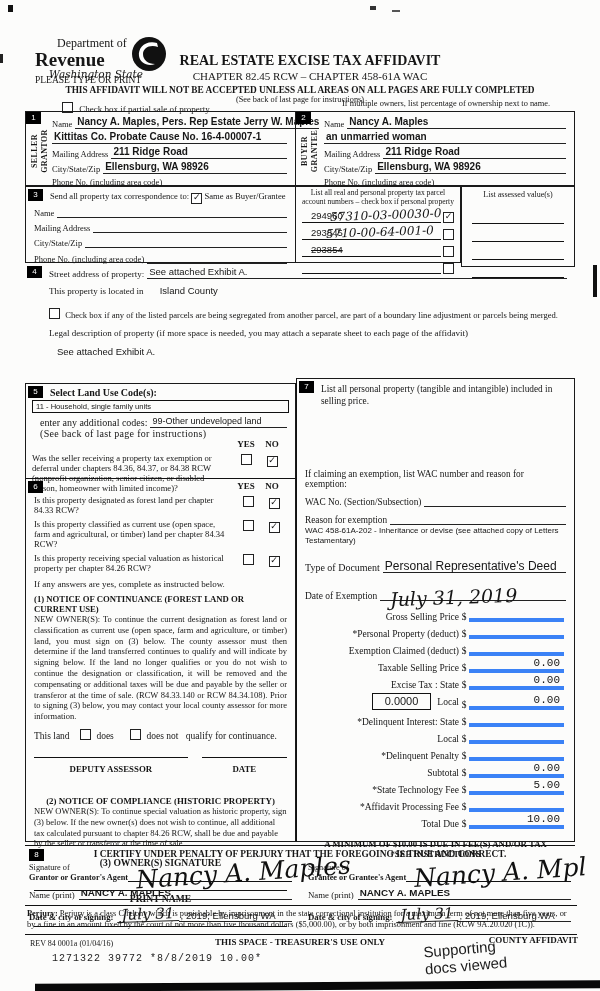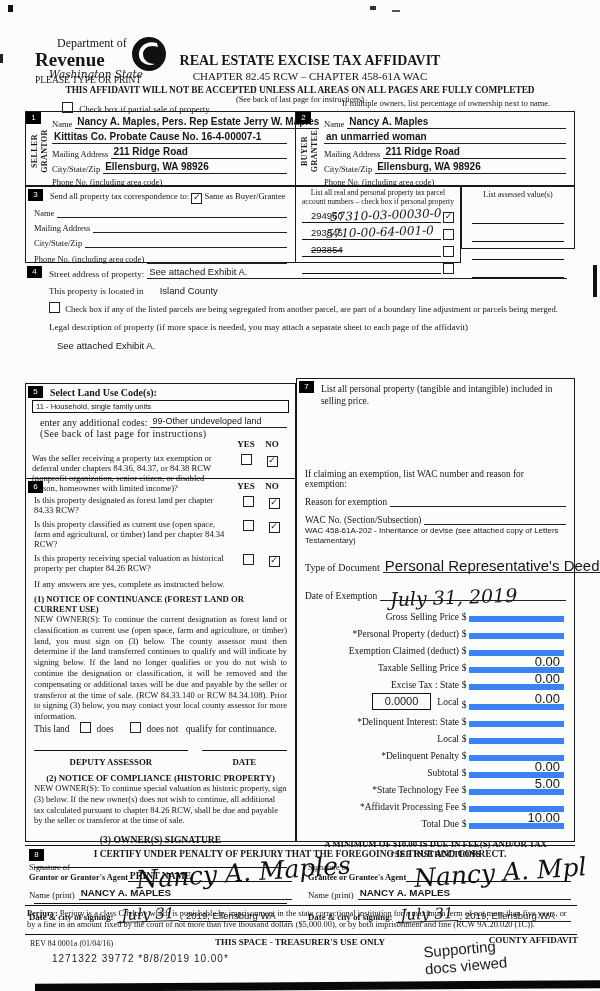--- a/index.html
+++ b/index.html
@@ -1,19 +1,19 @@
 <!DOCTYPE html>
 <html><head>
 <meta charset="utf-8">
 <style>
   html,body{margin:0;padding:0;background:#e8e8e8}
   .page{position:relative;width:600px;height:991px;background:#fcfcfb;font-family:"Liberation Serif",serif;color:#161616;overflow:hidden;margin:0 auto}
   .abs{position:absolute}
   .sans{font-family:"Liberation Sans",sans-serif}
-  .mono{font-family:Liberation Sans, sans-serif}
+  .mono{font-family:Liberation Mono, monospace}
   .hw{font-family:"DejaVu Serif",serif;font-style:italic}
   .b{font-weight:bold}
   .ctr{text-align:center}
   .tab{position:absolute;width:15px;height:12px;background:#000;color:#fff;font-family:"Liberation Sans",sans-serif;font-size:8px;line-height:12px;text-align:center;z-index:3}
   .box{position:absolute;border:1.5px solid #1a1a1a;box-sizing:border-box}
   .vlabel{position:absolute;transform:rotate(-90deg);transform-origin:0 0;text-align:center;font-size:8px;line-height:9.5px;letter-spacing:.4px;font-weight:bold}
   .cb{display:inline-block;width:9px;height:9px;border:1.1px solid #222;background:#fff;text-align:center;vertical-align:-1px;flex:none}
   .cb .mk{display:block;font-family:"DejaVu Sans",sans-serif;font-size:9px;line-height:8px;margin:-1px 0 0 0}
   .field{display:flex;align-items:flex-end;margin-right:8px}
   .flabel{font-size:8.5px;white-space:nowrap;padding-right:3px}
@@ -23,21 +23,21 @@
   .grow{flex:1}
   .ynhead{display:flex;justify-content:flex-end;font-size:9px;font-weight:bold}
   .yncell{width:26px;text-align:center}
   .qrow{display:flex;font-size:8.6px;line-height:10px;margin-top:4px}
   .qtext{width:198px}
   .qcbs{display:flex;margin-left:2px}
   .qcbs .yncell{padding-top:1px}
   .mrow{display:flex;align-items:flex-end;height:17px;font-size:9.5px;padding:0 10px 0 0}
   .mlab{width:162px;text-align:right;white-space:nowrap}
   .mdol{width:10px;text-align:center}
-  .mval{flex:1;border-bottom:6px solid #3b82f6;text-align:right;font-family:Liberation Sans, sans-serif;font-size:13px;line-height:11px;padding-right:4px;min-height:11px}
+  .mval{flex:1;border-bottom:4px solid #3b82f6;text-align:right;font-family:Liberation Mono, monospace;font-size:11px;line-height:11px;padding-right:4px;min-height:11px}
   .ratebox{display:inline-block;border:1.5px solid #111;padding:0 12px;font-family:"Liberation Sans",sans-serif;font-size:11px;line-height:15px;margin-right:6px}
   .sigrow{display:flex;align-items:flex-end}
   .siglabel{font-size:8.3px;font-weight:bold;line-height:9.5px;white-space:nowrap}
   .sigline{flex:1;border-bottom:1.2px solid #111;position:relative;height:13px}
   .signature{position:absolute;left:8px;bottom:-6px;font-size:25px;white-space:nowrap;transform:rotate(-4deg);font-family:"DejaVu Serif",serif;font-style:italic;color:#101010}
   .prow{display:flex;align-items:flex-end;margin-top:5px;font-size:8.8px}
   .parcelrow{display:flex;align-items:flex-end;height:16px;margin:1px 6px 0 6px}
   .parcelline{flex:1;border-bottom:1.3px solid #111;position:relative;height:15px;white-space:nowrap}
   .printedno{font-family:Liberation Sans, sans-serif;font-size:9.5px;position:absolute;bottom:1px;left:9px}
   .struck{text-decoration:line-through}
@@ -186,39 +186,39 @@
         <span class="printedno struck">293854</span>
       </span>
       <span class="cb" style="margin-left:2px"></span>
     </div>
     <div class="parcelrow">
       <span class="parcelline"></span>
       <span class="cb" style="margin-left:2px"></span>
     </div>
   </div>
 
-  <div class="box" style="left:461px;top:186px;width:114px;height:63px">
+  <div class="box" style="left:461px;top:186px;width:114px;height:81px">
     <div class="ctr" style="font-size:8px;padding-top:3px">List assessed value(s)</div>
     <div class="assessline" style="margin-top:8px"></div>
     <div class="assessline"></div>
     <div class="assessline"></div>
     <div class="assessline"></div>
   </div>
 
   <div class="abs" style="left:25px;top:266px;width:550px">
     <div class="tab" style="left:2px;top:0">4</div>
     <div class="field" style="margin-left:24px">
       <span class="flabel" style="font-size:9px">Street address of property:</span>
       <span class="fval plain" style="font-size:9.5px">See attached Exhibit A.</span>
     </div>
     <div style="margin:6px 0 0 24px;font-size:9px">
       <span>This property is located in</span>
       <span class="sans" style="font-size:9.5px;padding-left:14px">Island County</span>
     </div>
-    <div style="margin:6px 0 0 24px;font-size:8.6px">
+    <div style="margin:12px 0 0 24px;font-size:8.6px">
       <span class="cb"></span>
       <span style="padding-left:3px">Check box if any of the listed parcels are being segregated from another parcel, are part of a boundary line adjustment or parcels being merged.</span>
     </div>
     <div style="margin:8px 0 0 24px;font-size:9px">Legal description of property (if more space is needed, you may attach a separate sheet to each page of the affidavit)</div>
     <div class="sans" style="margin:8px 0 0 32px;font-size:9.5px">See attached Exhibit A.</div>
   </div>
 
   <div class="box" style="left:25px;top:383px;width:271px;height:459px">
 
     <div style="position:relative;height:95px;border-bottom:1.5px solid #111;box-sizing:border-box">
@@ -266,63 +266,63 @@
       <div class="qrow">
         <span class="qtext">Is this property receiving special valuation as historical property per chapter 84.26 RCW?</span>
         <span class="qcbs grow" style="justify-content:flex-end">
           <span class="yncell"><span class="cb"></span></span>
           <span class="yncell"><span class="cb"><span class="mk">✓</span></span></span>
         </span>
       </div>
       <div style="margin-top:6px;font-size:9px">If any answers are yes, complete as instructed below.</div>
       <div class="b" style="margin-top:5px;font-size:8.7px">(1) NOTICE OF CONTINUANCE (FOREST LAND OR CURRENT USE)</div>
       <div style="font-size:8.5px;line-height:10.8px;text-align:justify">NEW OWNER(S): To continue the current designation as forest land or classification as current use (open space, farm and agriculture, or timber) land, you must sign on (3) below. The county assessor must then determine if the land transferred continues to qualify and will indicate by signing below. If the land no longer qualifies or you do not wish to continue the designation or classification, it will be removed and the compensating or additional taxes will be due and payable by the seller or transferor at the time of sale. (RCW 84.33.140 or RCW 84.34.108). Prior to signing (3) below, you may contact your local county assessor for more information.</div>
-      <div style="font-size:9.5px">
+      <div style="margin-top:7px;font-size:9.5px">
         <span>This land</span>
         <span class="cb" style="margin-left:8px"></span>
         <span style="padding-left:3px">does</span>
         <span class="cb" style="margin-left:14px"></span>
         <span style="padding-left:3px">does not</span>
         <span style="padding-left:5px">qualify for continuance.</span>
       </div>
       <div style="display:flex;margin-top:16px">
         <div style="flex:1.8;border-top:1.2px solid #111" class="b ctr">
           <span style="font-size:8.8px">DEPUTY ASSESSOR</span>
         </div>
         <div style="width:14px"></div>
         <div style="flex:1;border-top:1.2px solid #111" class="b ctr">
           <span style="font-size:8.8px">DATE</span>
         </div>
       </div>
-      <div class="b ctr" style="margin-top:4px;font-size:8.9px">(2) NOTICE OF COMPLIANCE (HISTORIC PROPERTY)</div>
+      <div class="b ctr" style="margin-top:20px;font-size:8.9px">(2) NOTICE OF COMPLIANCE (HISTORIC PROPERTY)</div>
       <div style="font-size:8.5px;line-height:10.8px">NEW OWNER(S): To continue special valuation as historic property, sign (3) below. If the new owner(s) does not wish to continue, all additional tax calculated pursuant to chapter 84.26 RCW, shall be due and payable by the seller or transferor at the time of sale.</div>
       <div class="b ctr" style="margin-top:8px;font-size:9.6px">(3) OWNER(S) SIGNATURE</div>
       <div style="margin-top:22px;border-top:1.2px solid #111"></div>
       <div class="b ctr" style="margin-top:2px;font-size:9.6px">PRINT NAME</div>
       <div style="margin-top:22px;border-top:1.2px solid #111"></div>
     </div>
   </div>
 
   <div class="box" style="left:296px;top:378px;width:279px;height:464px;border-left:1.5px solid #111">
     <div class="tab" style="left:2px;top:2px">7</div>
     <div style="margin:4px 10px 0 24px;font-size:9.3px;line-height:12px">List all  personal property (tangible and intangible) included in selling price.</div>
     <div style="height:62px"></div>
     <div style="margin:0 8px;font-size:9.3px">If claiming an exemption, list WAC number and reason for exemption:</div>
     <div class="field" style="margin:8px 8px 0 8px">
+      <span class="flabel" style="font-size:9.3px">WAC No. (Section/Subsection)</span>
+      <span class="fval"></span>
+    </div>
+    <div class="field" style="margin:8px 8px 0 8px">
       <span class="flabel" style="font-size:9.3px">Reason for exemption</span>
-      <span class="fval"></span>
-    </div>
-    <div class="field" style="margin:8px 8px 0 8px">
-      <span class="flabel" style="font-size:9.3px">WAC No. (Section/Subsection)</span>
       <span class="fval"></span>
     </div>
     <div class="sans" style="margin:1px 14px 0 8px;font-size:8px;line-height:10px">WAC 458-61A-202 - Inheritance or devise (see attached copy of Letters Testamentary)</div>
     <div class="field" style="margin:14px 8px 0 8px">
       <span class="flabel" style="font-size:10px">Type of Document</span>
-      <span class="fval plain" style="font-size:15px">Personal Representative's Deed</span>
+      <span class="fval plain" style="font-size:12px">Personal Representative's Deed</span>
     </div>
     <div class="field" style="margin:6px 8px 0 8px;height:22px">
       <span class="flabel" style="font-size:9.5px">Date of Exemption</span>
       <span class="fval plain" style="position:relative;height:20px">
         <span class="hw" style="position:absolute;left:10px;bottom:-3px;font-size:19px;transform:rotate(-2deg);white-space:nowrap">July 31, 2019</span>
       </span>
     </div>
 
     <div style="margin-top:4px">
       <div class="mrow">

